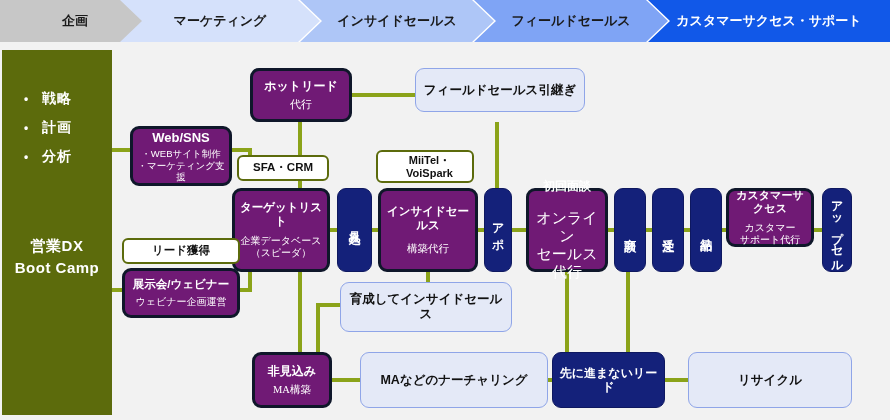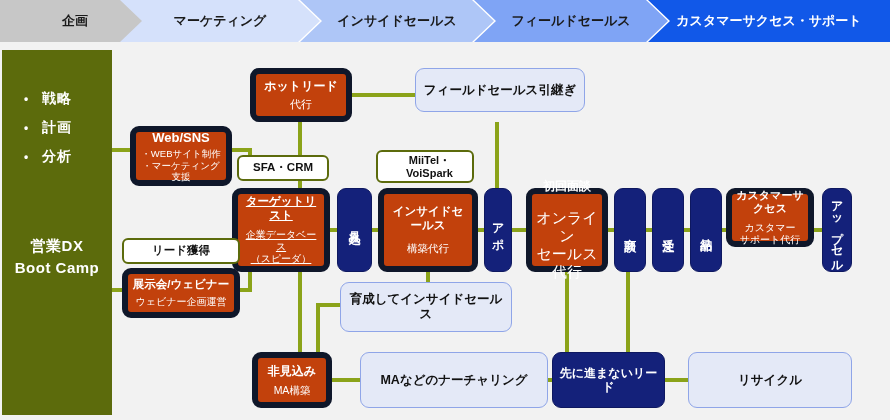--- a/index.html
+++ b/index.html
@@ -26,21 +26,21 @@
   #plane{position:absolute;left:112px;top:50px;width:778px;height:365px;background:#f2f2f2;}
   #wires{position:absolute;left:0;top:0;width:890px;height:420px;pointer-events:none;}
 
   
   .node{position:absolute;box-sizing:border-box;border-radius:9px;display:flex;
         flex-direction:column;align-items:center;justify-content:center;text-align:center;
         z-index:5;padding:2px 3px;}
   .node .t1{font-weight:bold;line-height:1.2;}
   .node .t2{line-height:1.2;}
 
-  .olive{background:#c2410c;border:6px solid #0f172a;color:#ffffff;}
+  .olive{background:#701a75;border:3px solid #0f172a;color:#ffffff;}
   .navy{background:#14217a;border:1px solid #0e1860;color:#ffffff;}
   .white{background:#ffffff;border:2px solid #5c6b0c;color:#111111;}
   .lav{background:#e4e9f7;border:1px solid #8fa5e8;color:#111111;}
 
   .vert{writing-mode:vertical-rl;text-orientation:upright;}
   .vert .t1{letter-spacing:1px;}
 </style>
 </head>
 <body>
 
@@ -162,21 +162,21 @@
 
   <div class="node white" style="left:237px;top:155px;width:92px;height:26px;border-radius:6px;">
     <div class="t1" style="font-size:11.5px;">SFA・CRM</div>
   </div>
 
   <div class="node white" style="left:376px;top:150px;width:98px;height:33px;border-radius:6px;padding-left:12px;">
     <div class="t1" style="font-size:11px;line-height:1.15;white-space:pre-line;">MiiTel・
 VoiSpark</div>
   </div>
 
-  <div class="node olive" style="left:232px;top:188px;width:98px;height:84px;text-decoration:underline;">
+  <div class="node olive" style="left:232px;top:188px;width:98px;height:84px;">
     <div class="t1" style="font-size:11.5px;">ターゲットリスト</div>
     <div class="t2" style="font-size:10px;margin-top:7px;white-space:pre-line;">企業データベース
 （スピーダ）</div>
   </div>
 
   <div class="node navy vert" style="left:337px;top:188px;width:35px;height:84px;">
     <div class="t1" style="font-size:12px;">見込み</div>
   </div>
 
   <div class="node olive" style="left:378px;top:188px;width:100px;height:84px;">
@@ -224,21 +224,21 @@
     <div class="t1" style="font-size:11.5px;">展示会/ウェビナー</div>
     <div class="t2" style="font-size:10px;margin-top:5px;">ウェビナー企画運営</div>
   </div>
 
   <div class="node lav" style="left:340px;top:282px;width:172px;height:50px;">
     <div class="t1" style="font-size:12.5px;">育成してインサイドセールス</div>
   </div>
 
   <div class="node olive" style="left:252px;top:352px;width:80px;height:56px;">
     <div class="t1" style="font-size:12px;">非見込み</div>
-    <div class="t2" style="font-size:10.5px;margin-top:6px;">MA構築</div>
+    <div class="t2" style="font-size:10.5px;margin-top:6px;font-family:Liberation Serif, serif;">MA構築</div>
   </div>
 
   <div class="node lav" style="left:360px;top:352px;width:188px;height:56px;">
     <div class="t1" style="font-size:12.5px;">MAなどのナーチャリング</div>
   </div>
 
   <div class="node navy" style="left:552px;top:352px;width:113px;height:56px;">
     <div class="t1" style="font-size:12px;">先に進まないリード</div>
   </div>
 

